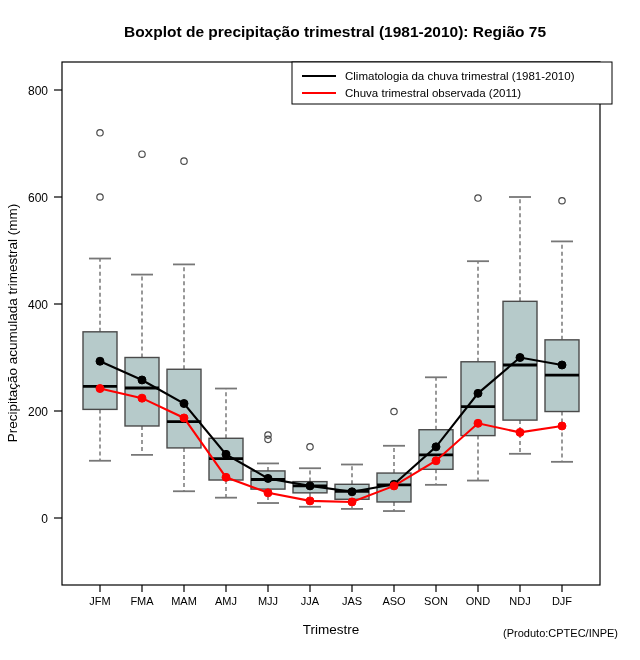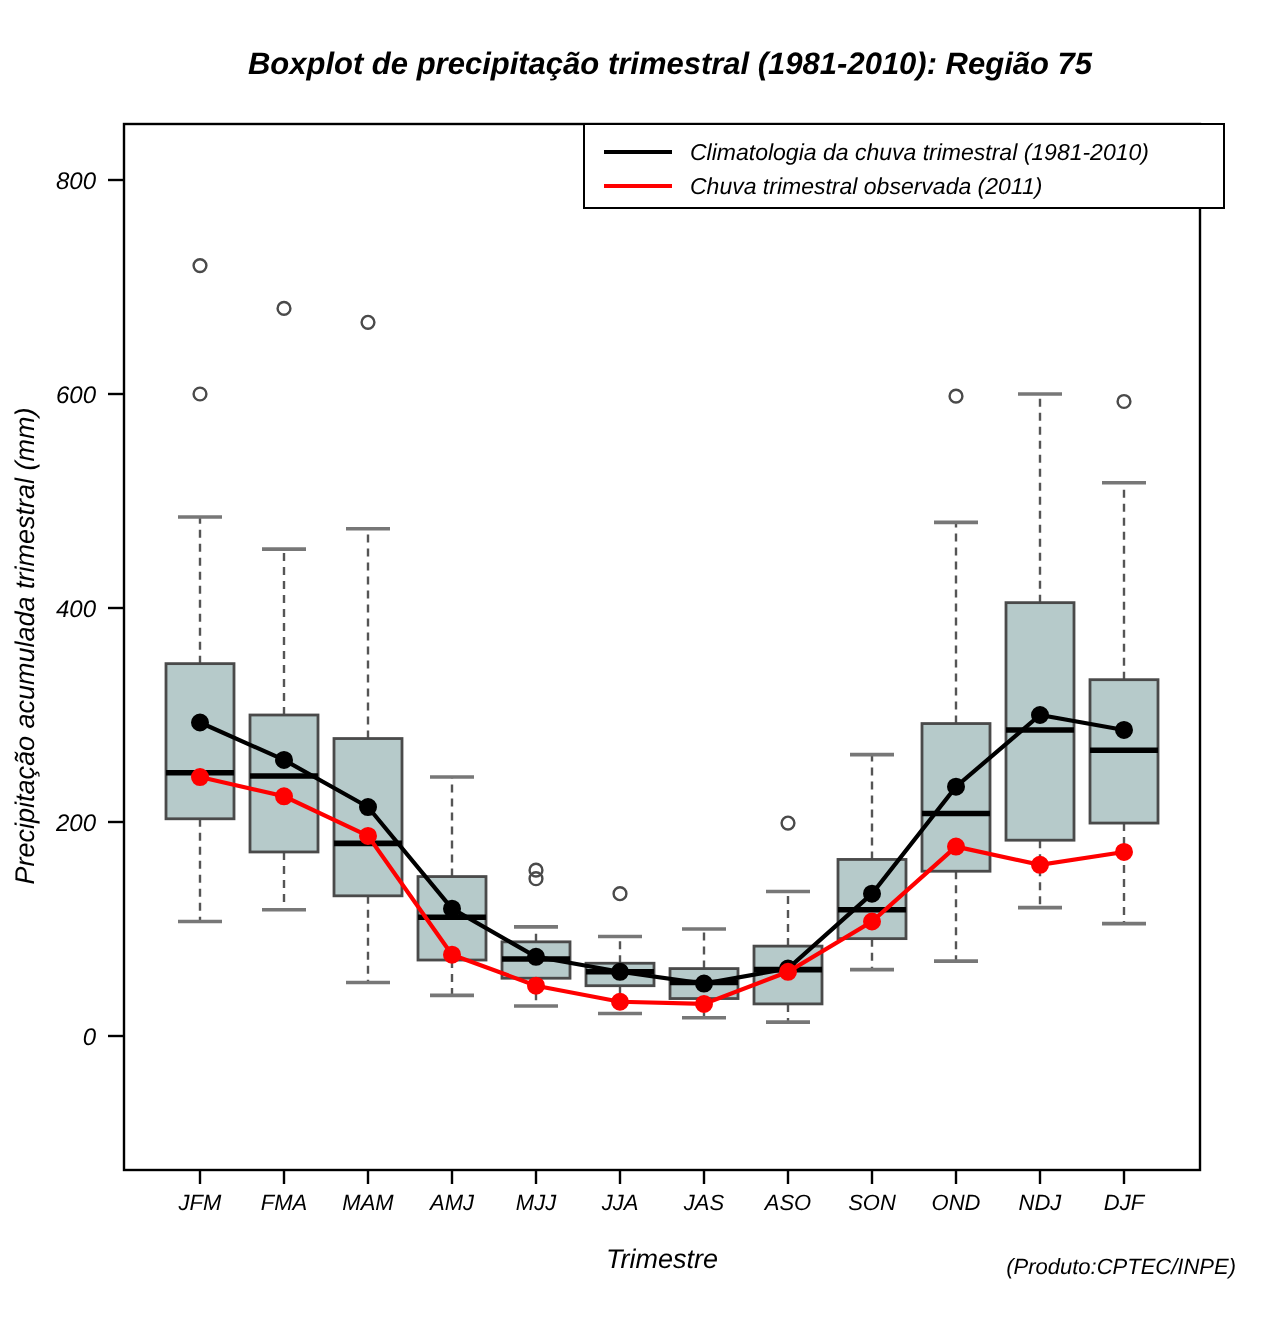--- a/index.html
+++ b/index.html
@@ -2,21 +2,20 @@
 <html><head>
 <meta charset="utf-8">
 <style>
   html, body { margin: 0; padding: 0; background: #ffffff; }
   .canvas {
     position: relative;
     width: 640px;
     height: 660px;
     background: #ffffff;
     font-family: "Liberation Sans", sans-serif;
-    font-style: italic;
   }
   svg text {
     font-family: "Liberation Sans", sans-serif;
     fill: #000000;
   }
   .title-text { font-size: 15.5px; font-weight: bold; }
   .axis-title { font-size: 13.5px; }
   .tick-label { font-size: 12px; }
   .x-tick-label { font-size: 11px; }
   .legend-label { font-size: 11.5px; }

